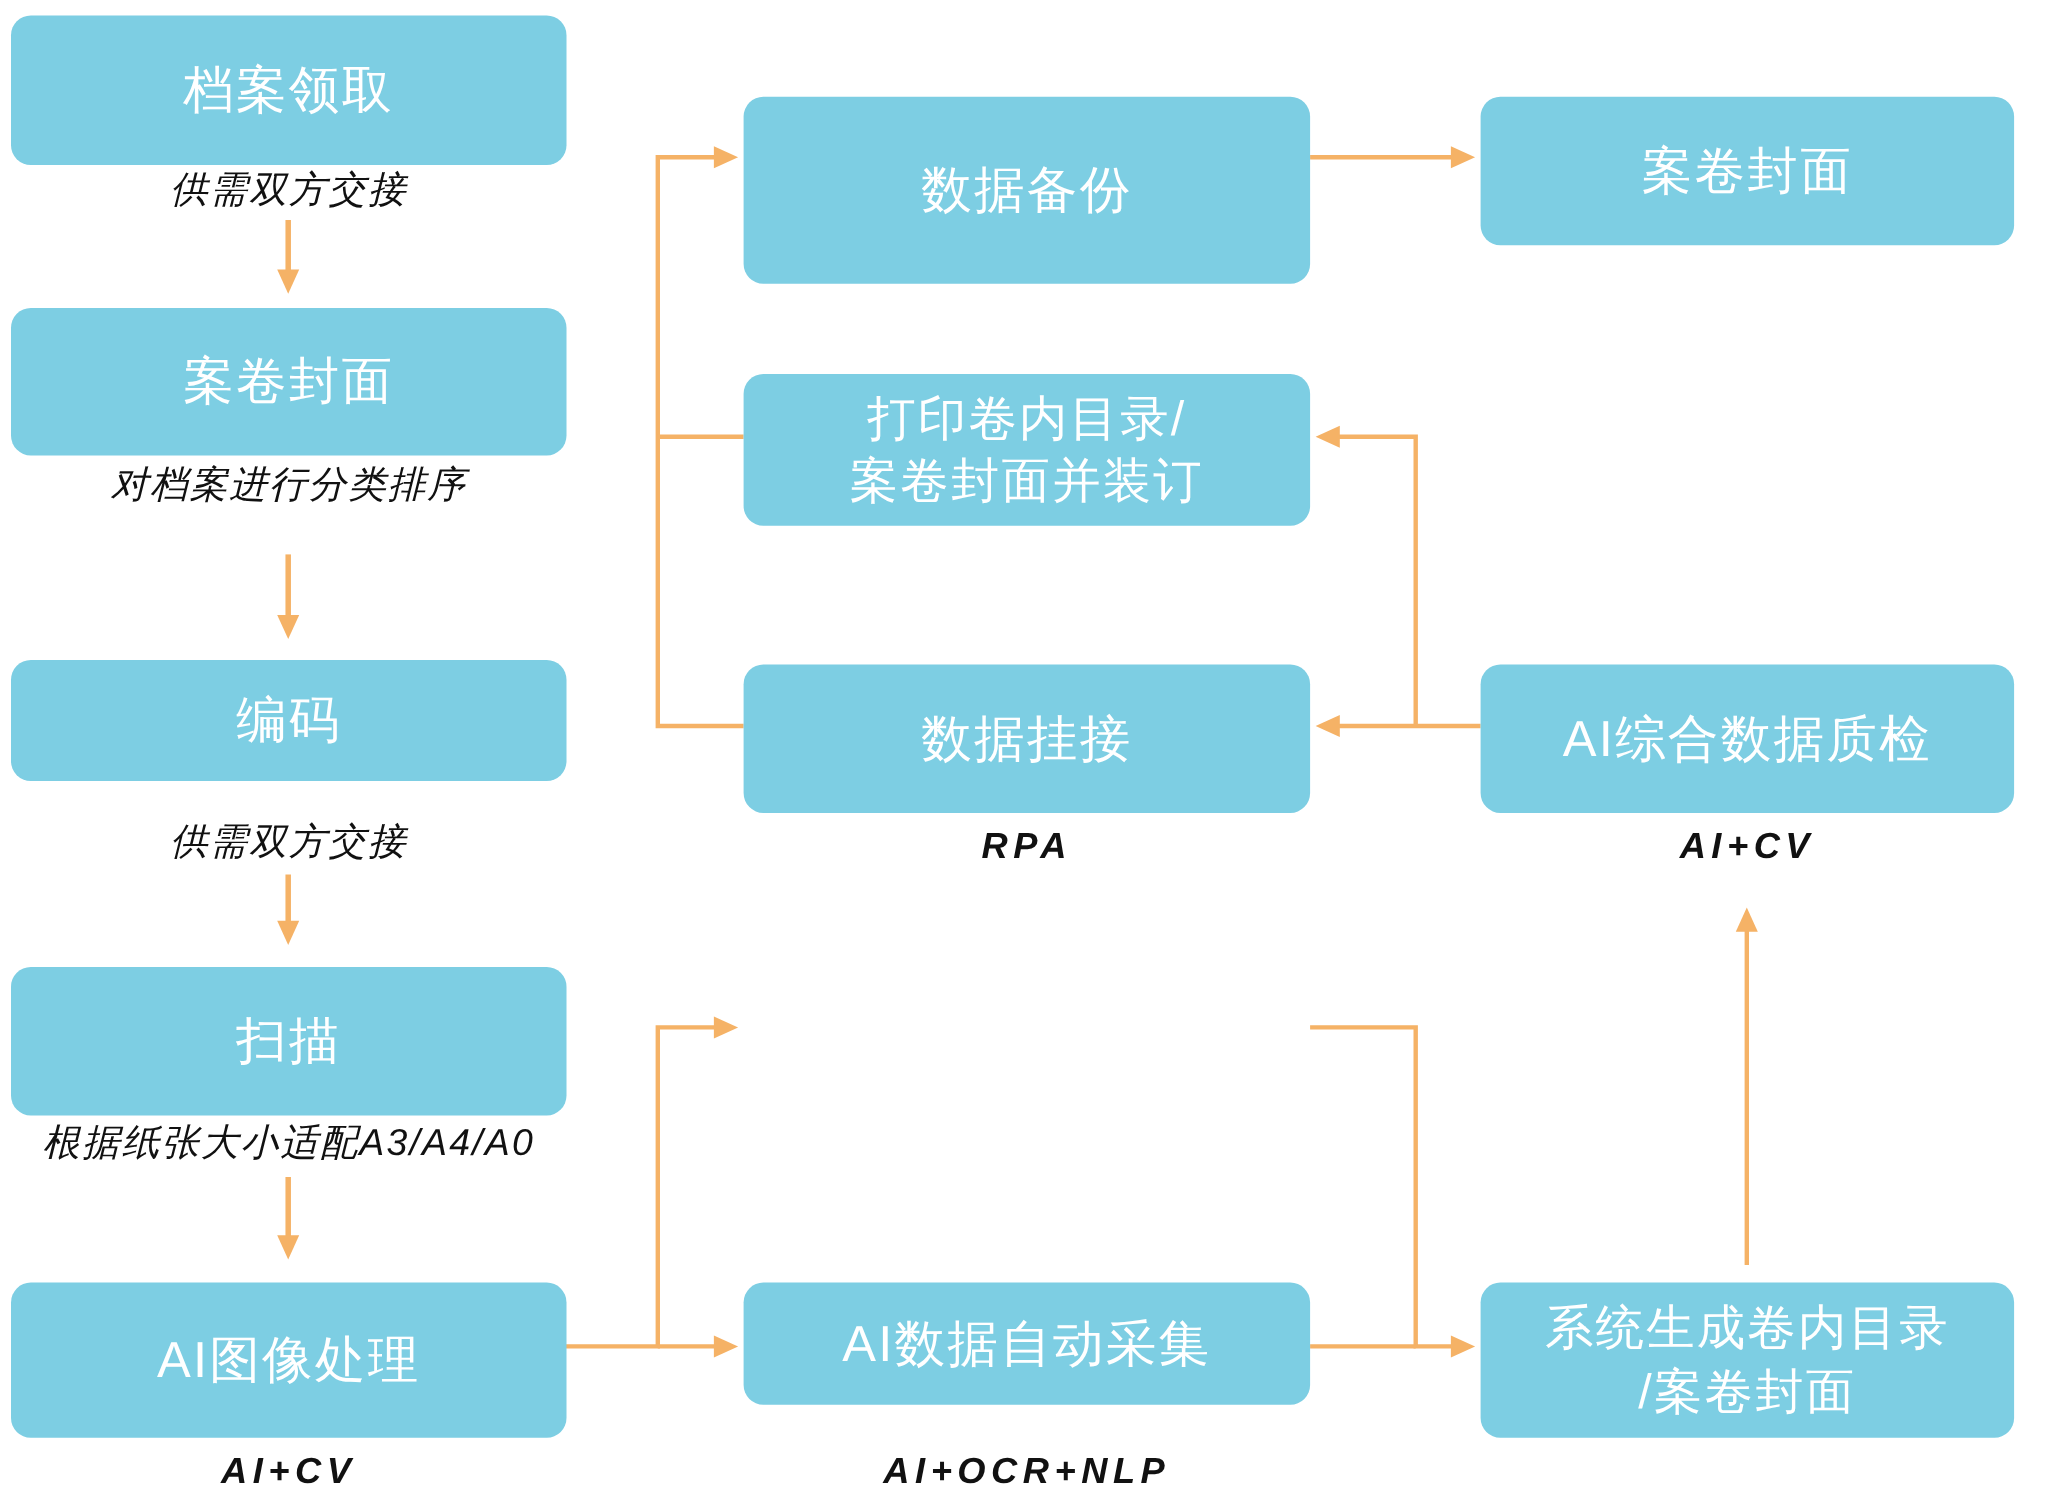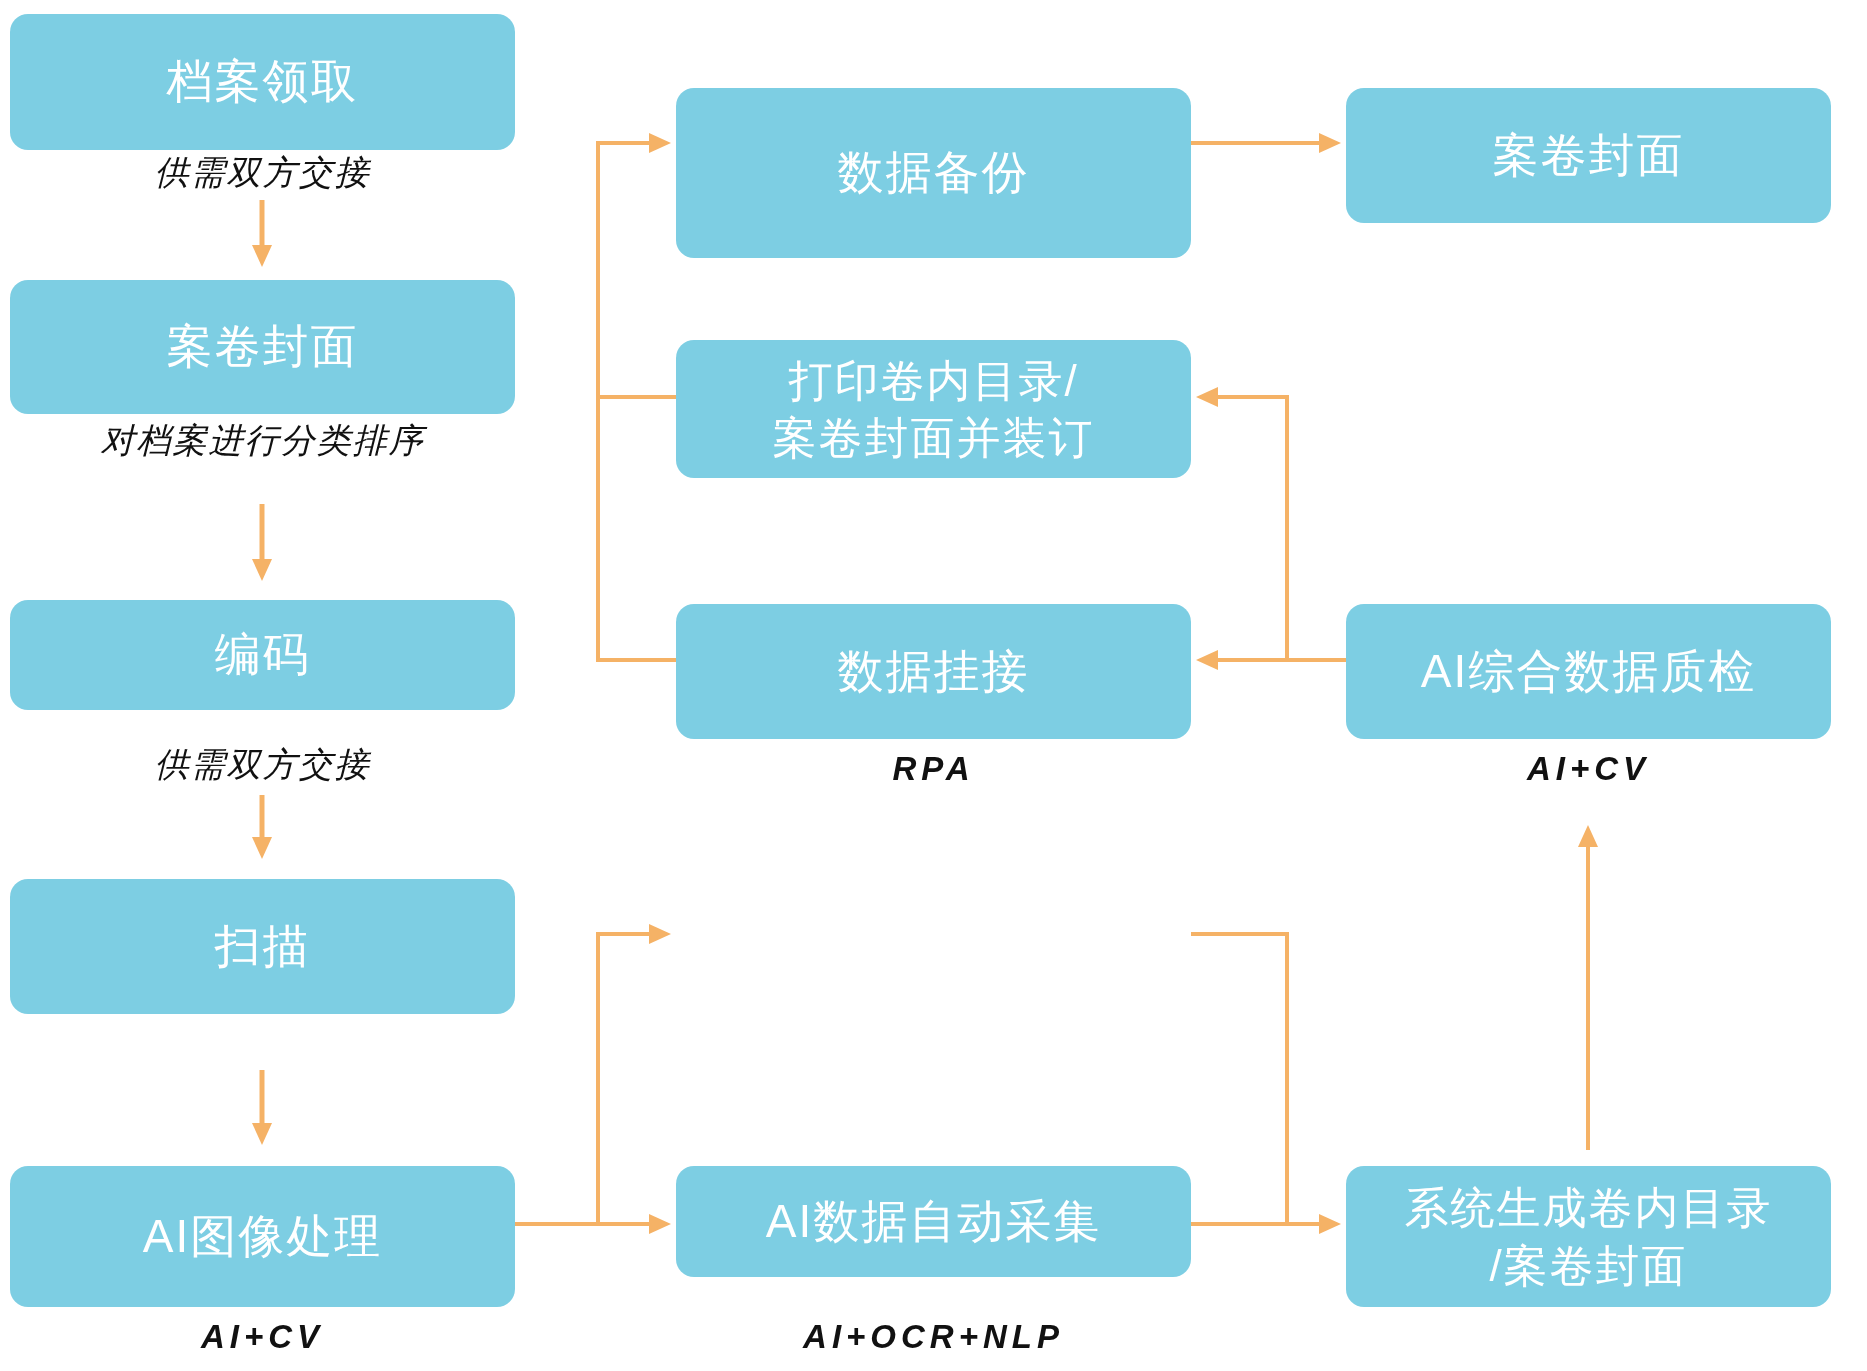--- a/index.html
+++ b/index.html
@@ -86,20 +86,21 @@
   <div class="sub" style="left:10px; top:418px; width:505px">对档案进行分类排序</div>
 
   <div class="node" style="left:10px; top:588px; width:505px; height:110px">
     <span class="l1">编码</span>
   </div>
   <div class="sub" style="left:10px; top:742px; width:505px">供需双方交接</div>
 
   <div class="node" style="left:10px; top:867px; width:505px; height:135px">
     <span class="l1">扫描</span>
   </div>
+  <div class="sub" style="left:0px; top:1016px; width:525px">根据纸张大小适配A3/A4/A0</div>
 
   <div class="node" style="left:10px; top:1154px; width:505px; height:141px">
     <span class="l1">AI图像处理</span>
   </div>
   <div class="sub tech" style="left:10px; top:1318px; width:505px">AI+CV</div>
 
   <div class="node" style="left:676px; top:76px; width:515px; height:170px">
     <span class="l1">数据备份</span>
   </div>
 

